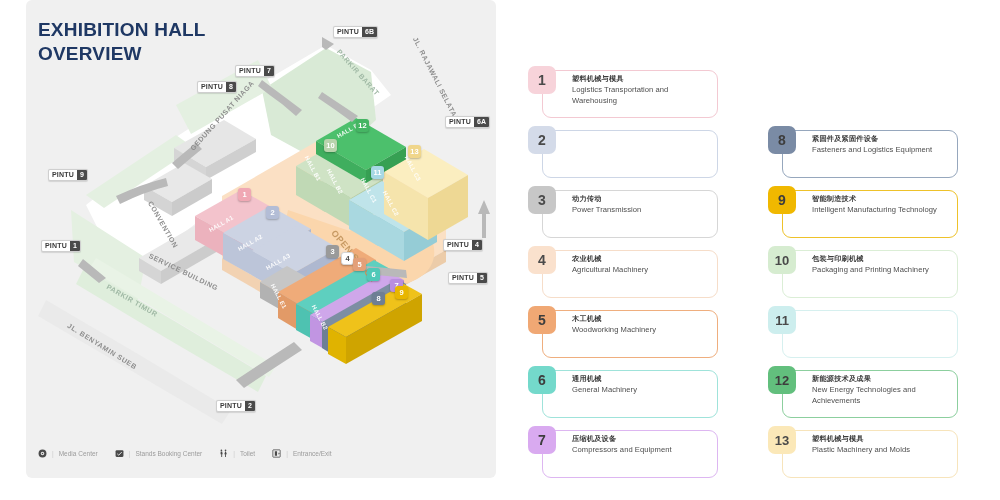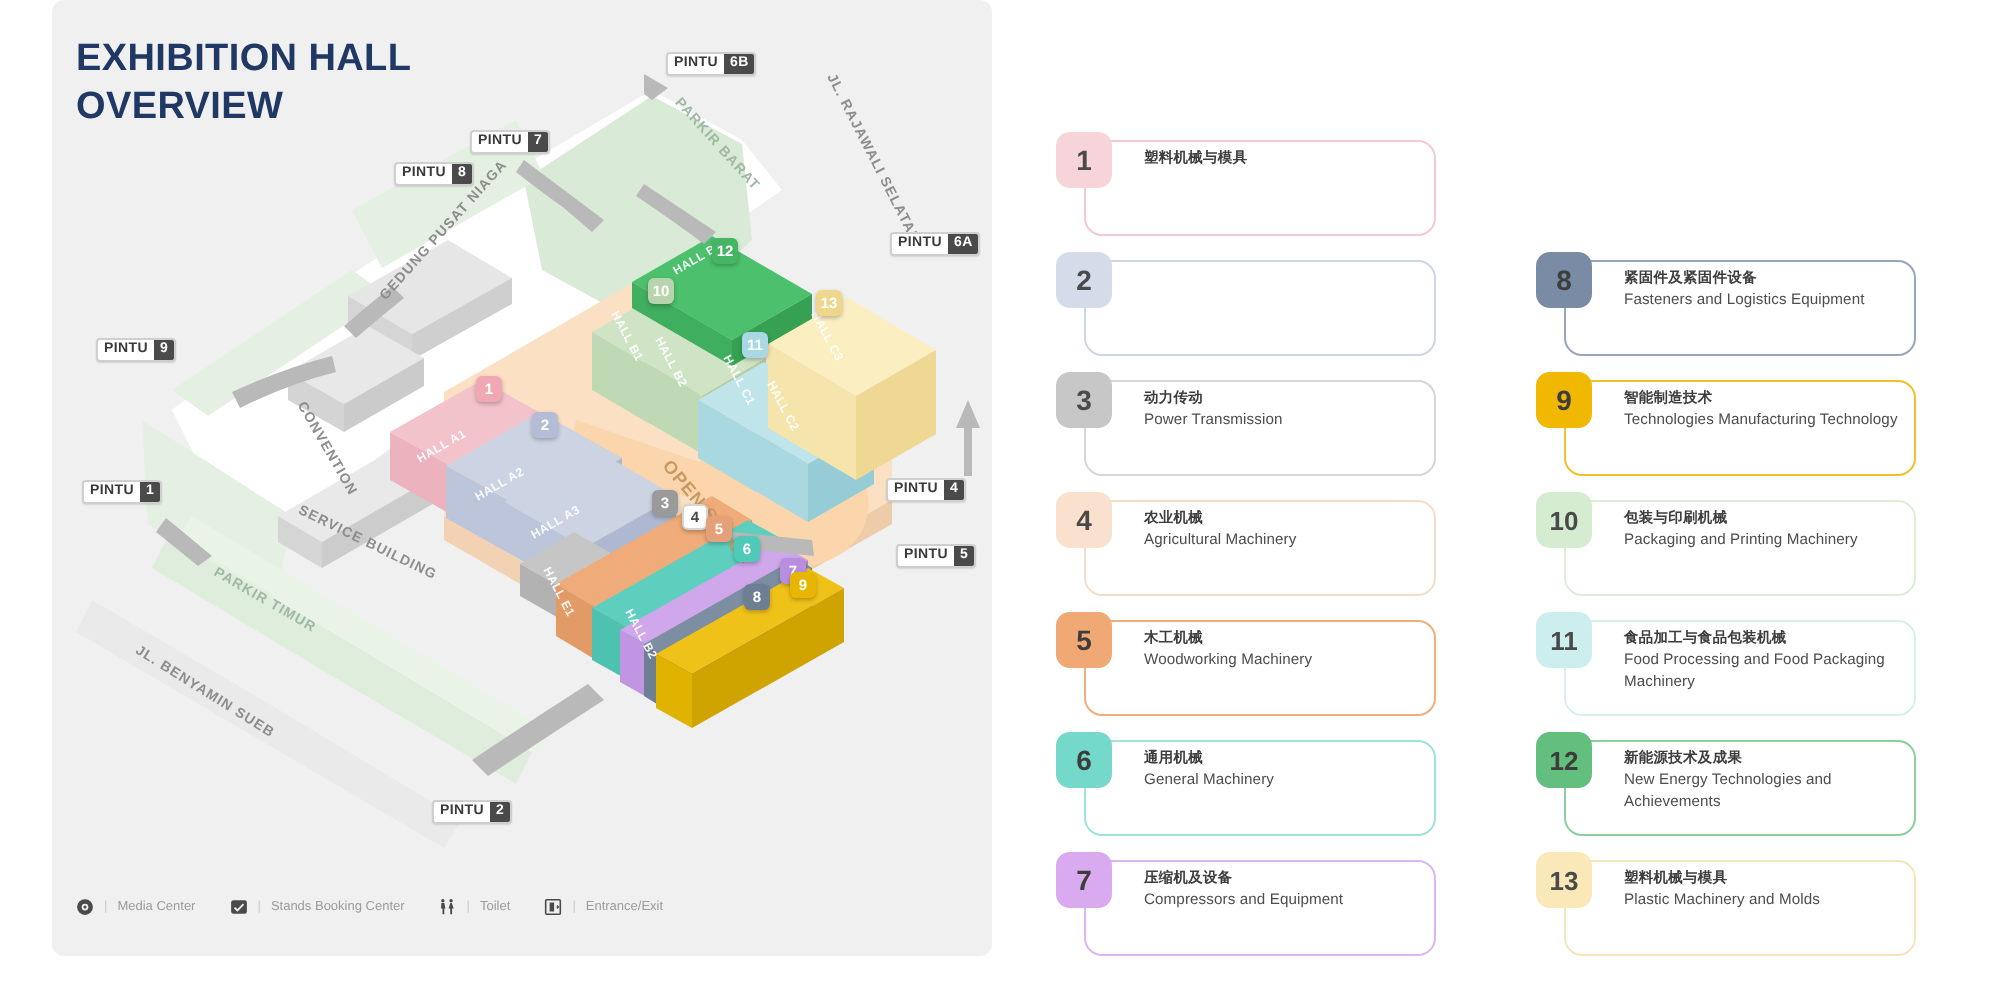--- a/index.html
+++ b/index.html
@@ -375,20 +375,21 @@
       </div>
   </div>
 
   <div id="legend">
     <div class="legend-col" id="col-left">
         <div class="lg-item">
           <div class="lg-card" style="border-color: rgb(243, 201, 210);"></div>
           <div class="lg-badge" style="background: rgb(247, 211, 218);">1</div>
           <div class="lg-text">
             <div class="lg-cn">塑料机械与模具</div>
+            <div class="lg-en">Logistics Transportation and Warehousing</div>
           </div>
         </div>
         <div class="lg-item">
           <div class="lg-card" style="border-color: rgb(205, 214, 230);"></div>
           <div class="lg-badge" style="background: rgb(212, 219, 233);">2</div>
         </div>
         <div class="lg-item">
           <div class="lg-card" style="border-color: rgb(214, 214, 214);"></div>
           <div class="lg-badge" style="background: rgb(199, 199, 199);">3</div>
           <div class="lg-text">
@@ -436,38 +437,34 @@
           <div class="lg-text">
             <div class="lg-cn">紧固件及紧固件设备</div>
             <div class="lg-en">Fasteners and Logistics Equipment</div>
           </div>
         </div>
         <div class="lg-item">
           <div class="lg-card" style="border-color: rgb(238, 194, 42);"></div>
           <div class="lg-badge" style="background: rgb(240, 184, 0); color: rgb(61, 61, 61);">9</div>
           <div class="lg-text">
             <div class="lg-cn">智能制造技术</div>
-            <div class="lg-en">Technologies Manufacturing Technology</div>
+            <div class="lg-en">Intelligent Manufacturing Technology</div>
           </div>
         </div>
         <div class="lg-item">
           <div class="lg-card" style="border-color: rgb(219, 238, 214);"></div>
           <div class="lg-badge w2" style="background: rgb(214, 236, 208);">10</div>
           <div class="lg-text">
             <div class="lg-cn">包装与印刷机械</div>
             <div class="lg-en">Packaging and Printing Machinery</div>
           </div>
         </div>
         <div class="lg-item">
           <div class="lg-card" style="border-color: rgb(214, 240, 239);"></div>
           <div class="lg-badge w2" style="background: rgb(205, 238, 238);">11</div>
-          <div class="lg-text">
-            <div class="lg-cn">食品加工与食品包装机械</div>
-            <div class="lg-en">Food Processing and Food Packaging Machinery</div>
-          </div>
         </div>
         <div class="lg-item">
           <div class="lg-card" style="border-color: rgb(140, 207, 158);"></div>
           <div class="lg-badge w2" style="background: rgb(98, 191, 125); color: rgb(61, 61, 61);">12</div>
           <div class="lg-text">
             <div class="lg-cn">新能源技术及成果</div>
             <div class="lg-en">New Energy Technologies and Achievements</div>
           </div>
         </div>
         <div class="lg-item">

